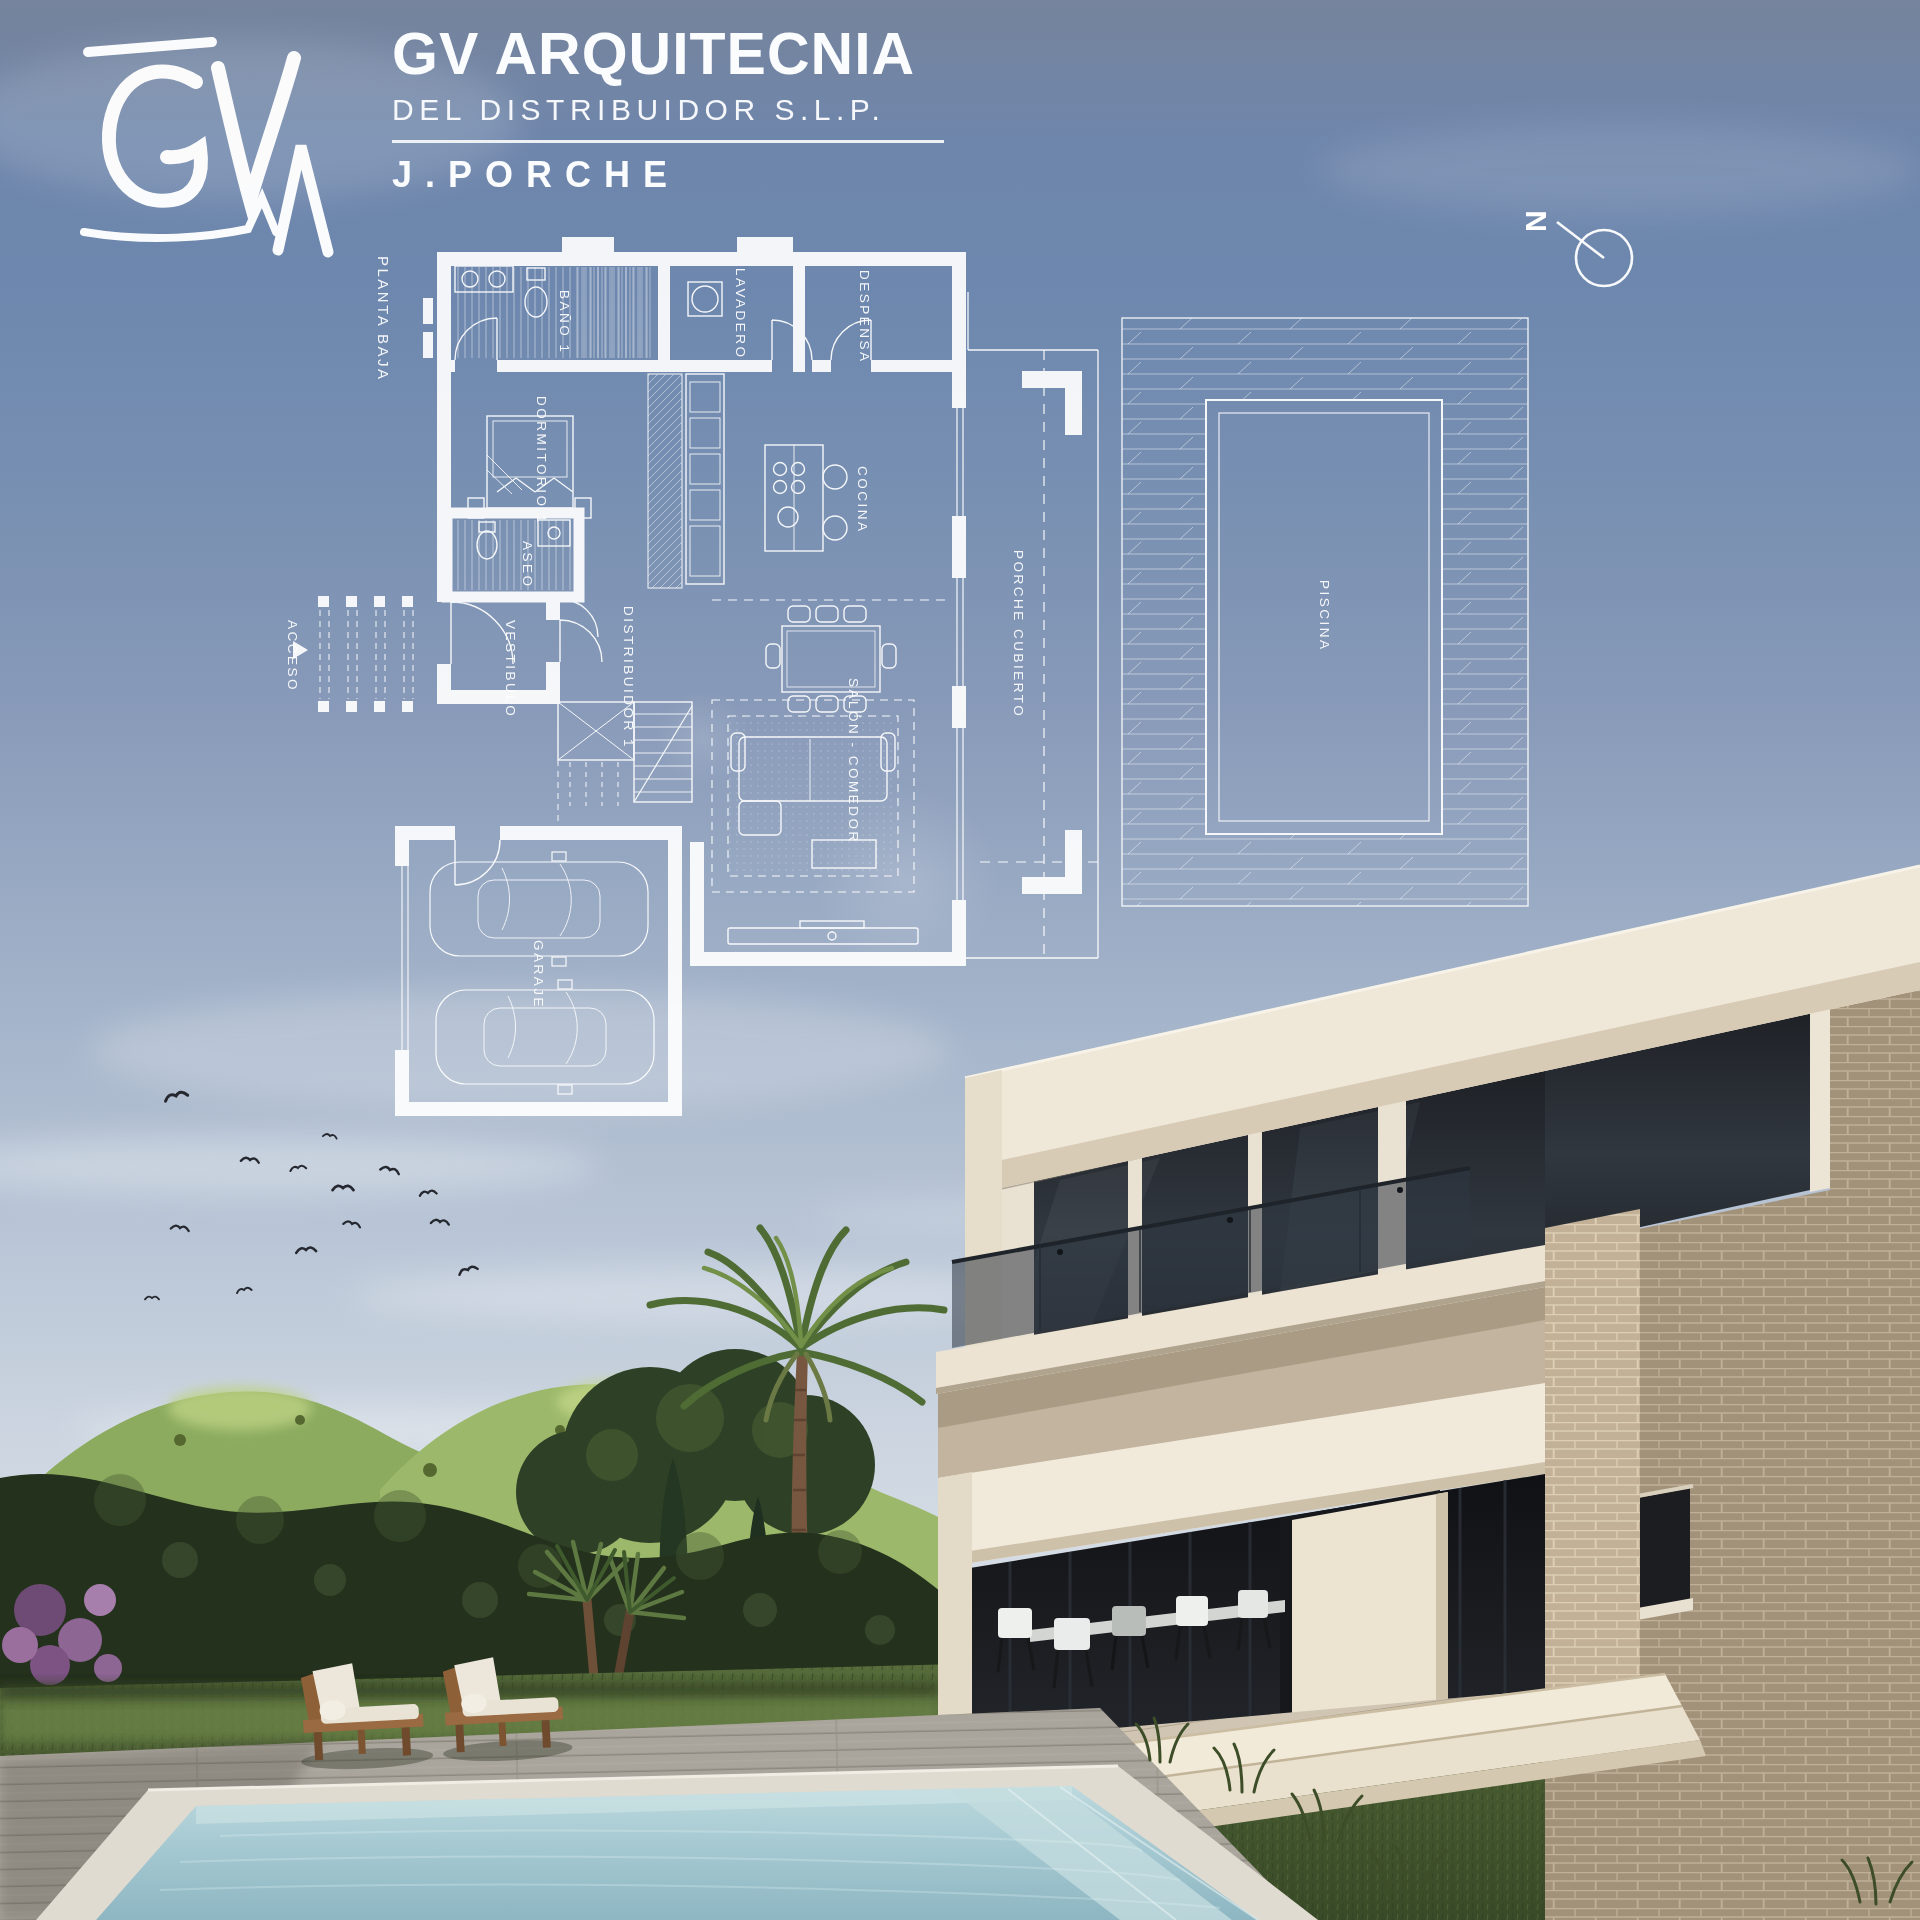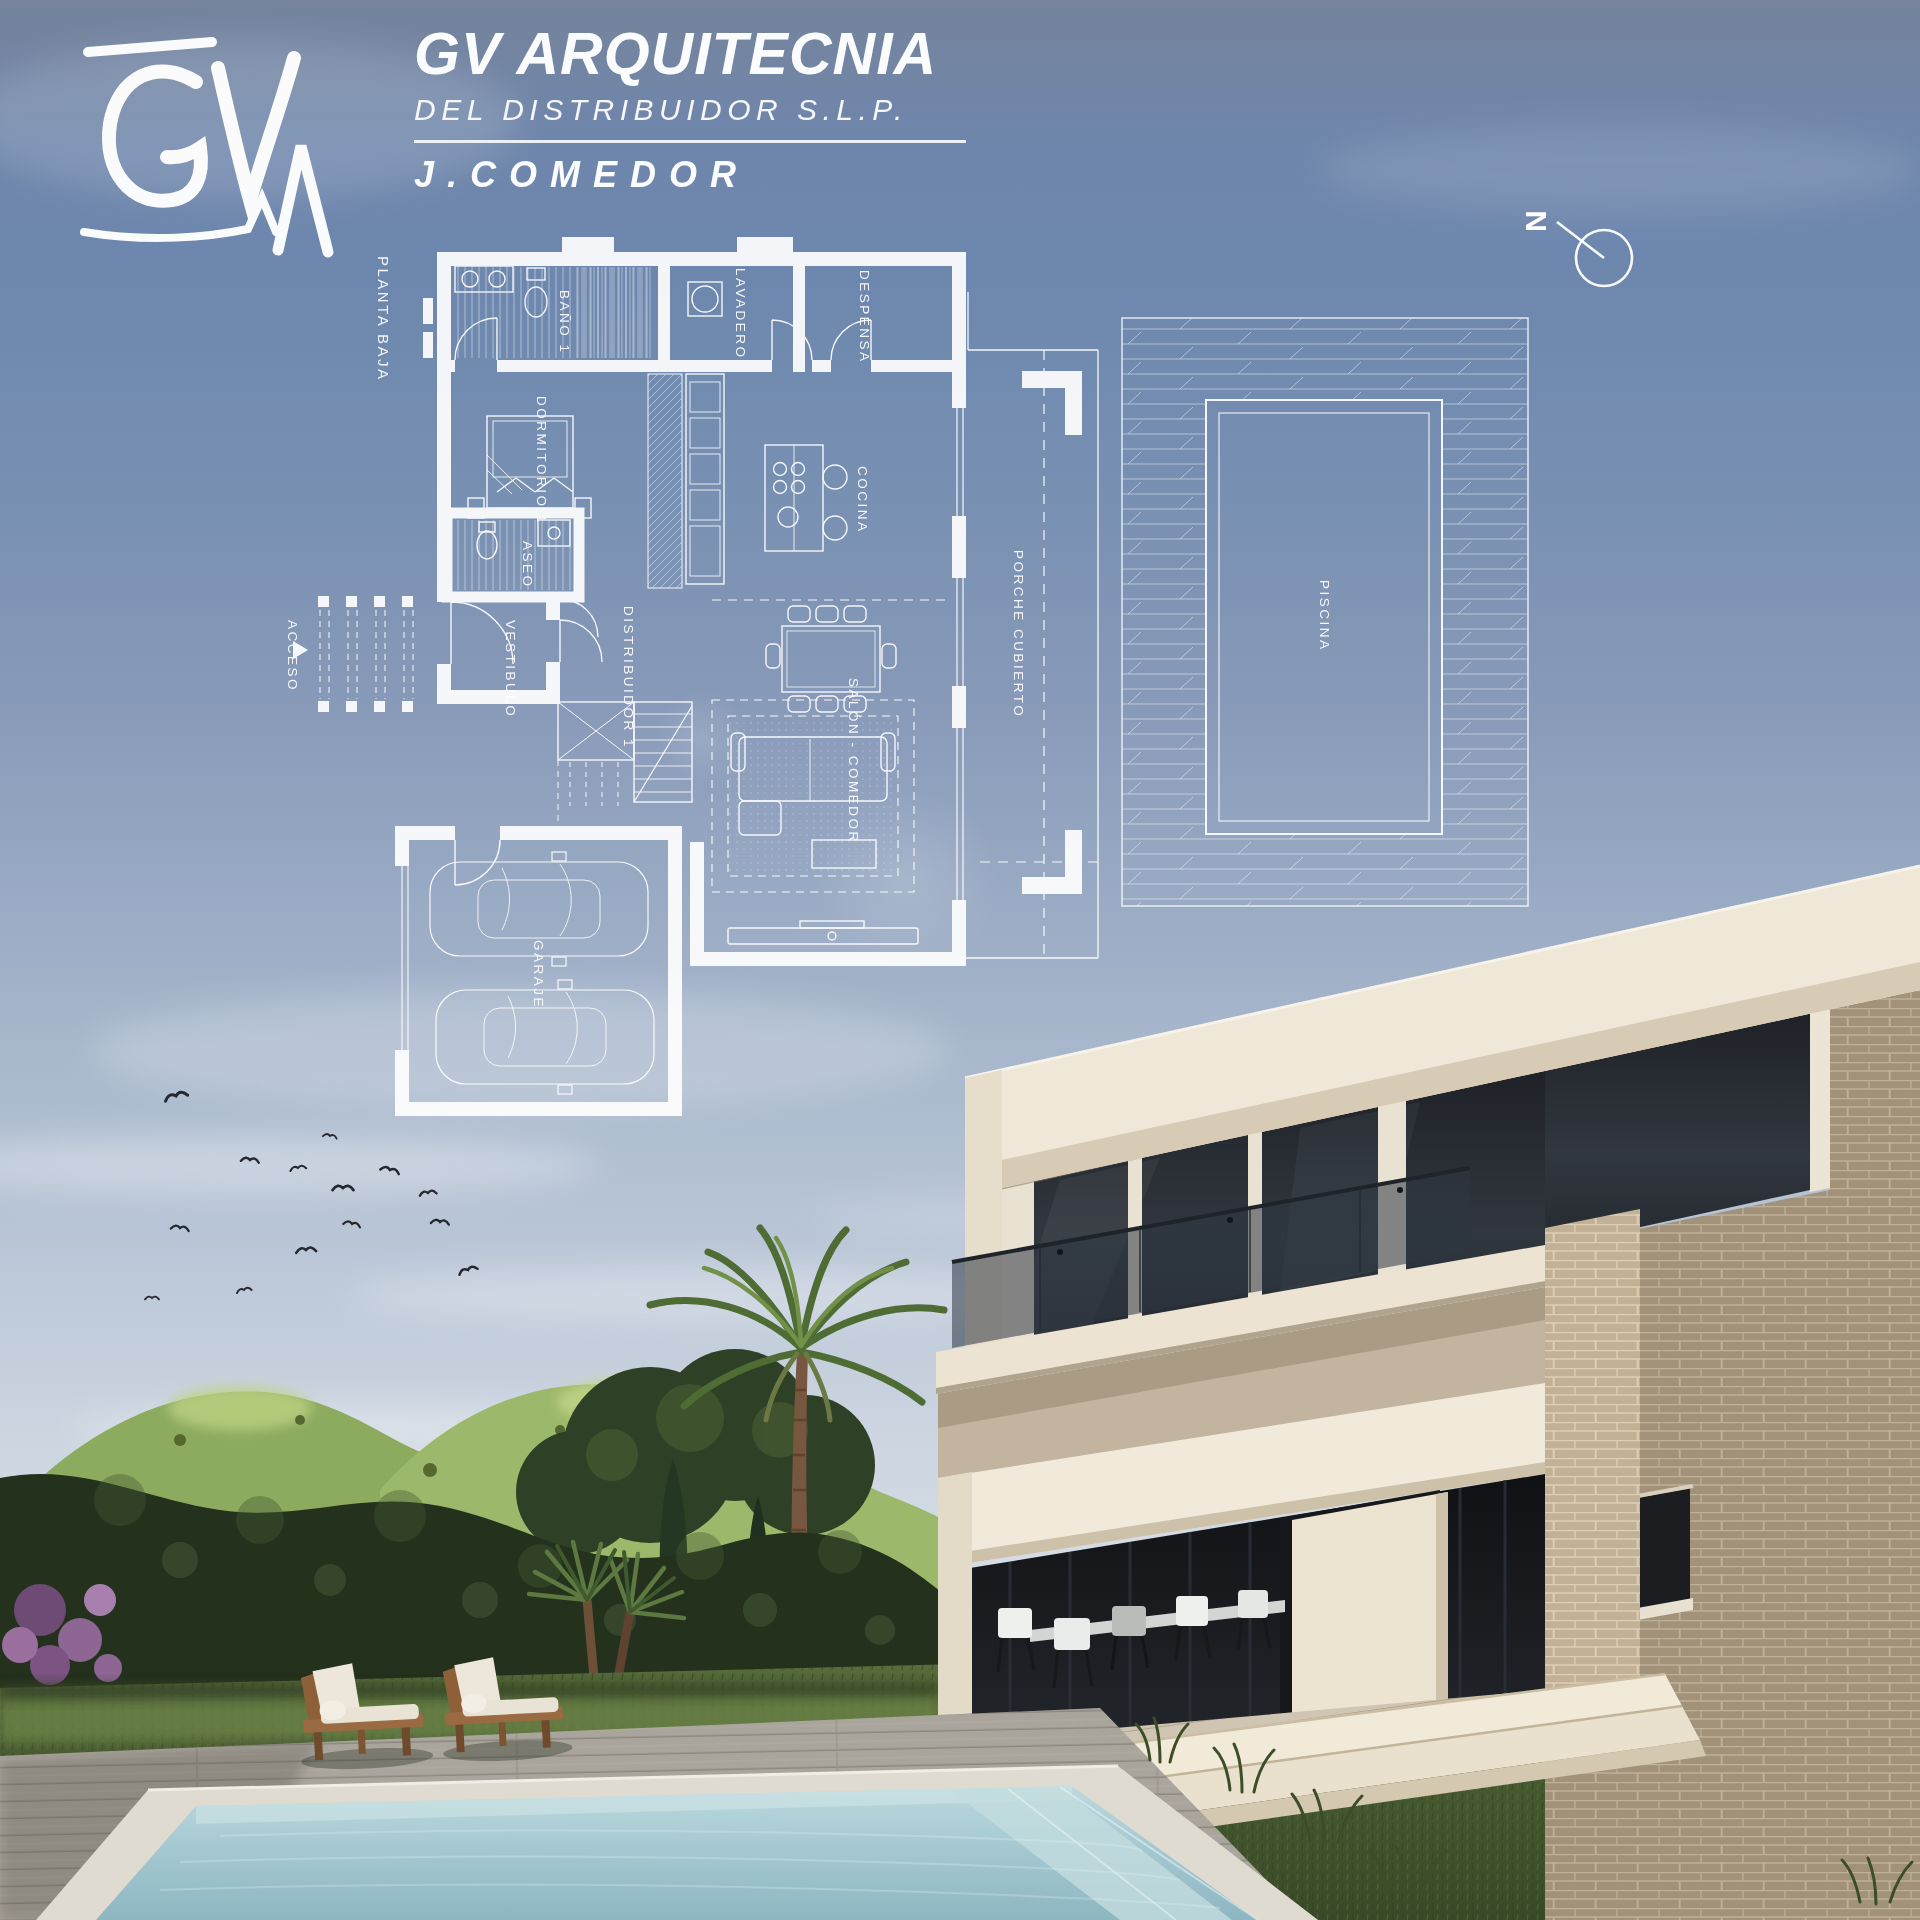--- a/index.html
+++ b/index.html
@@ -3,21 +3,21 @@
 <meta charset="utf-8">
 <style>
   html,body{margin:0;padding:0;background:#222;}
   .poster{position:relative;width:1920px;height:1920px;overflow:hidden;
     font-family:"Liberation Sans",sans-serif;
     background:linear-gradient(180deg,
       #76849c 0%, #6f86ab 7%, #6d87ae 15%, #7890b2 26%, #8799b8 36%,
       #98a9c3 46%, #aab9cd 56%, #bcc8d8 66%, #ccd5e0 75%, #d6dde6 82%, #dadfe8 88%);}
   .poster *{box-sizing:border-box;}
   .scene,.plansvg{position:absolute;left:0;top:0;width:1920px;height:1920px;}
-  .brand{position:absolute;left:414px;top:24px;color:#fbfcfe;z-index:6;font-style:italic;}
+  .brand{position:absolute;left:392px;top:24px;color:#fbfcfe;z-index:6;}
   .brand .name{font-size:59px;font-weight:bold;letter-spacing:1px;line-height:1.05;}
   .brand .sub{font-size:30px;font-weight:normal;letter-spacing:5.5px;margin-top:7px;opacity:.96;}
   .brand .rule{width:552px;height:3px;background:#f3f5f8;margin-top:13px;opacity:.95;}
   .brand .arch{font-size:36px;font-weight:bold;letter-spacing:13px;margin-top:11px;}
   .flare{position:absolute;border-radius:50%;pointer-events:none;z-index:5;}
   .f1{left:810px;top:786px;width:190px;height:190px;
       background:radial-gradient(circle,rgba(255,255,255,.16),rgba(255,255,255,0) 70%);}
   .f2{left:655px;top:690px;width:95px;height:95px;
       background:radial-gradient(circle,rgba(255,255,255,.12),rgba(255,255,255,0) 70%);}
   .plansvg{z-index:4;}
@@ -611,16 +611,16 @@
   </g>
 </svg>
 
 <div class="flare f1"></div>
 <div class="flare f2"></div>
 
 <div class="brand">
   <div class="name">GV ARQUITECNIA</div>
   <div class="sub">DEL DISTRIBUIDOR S.L.P.</div>
   <div class="rule"></div>
-  <div class="arch">J.COMEDOR</div>
+  <div class="arch">J.PORCHE</div>
 </div>
 
 </div>
 
 </body></html>

